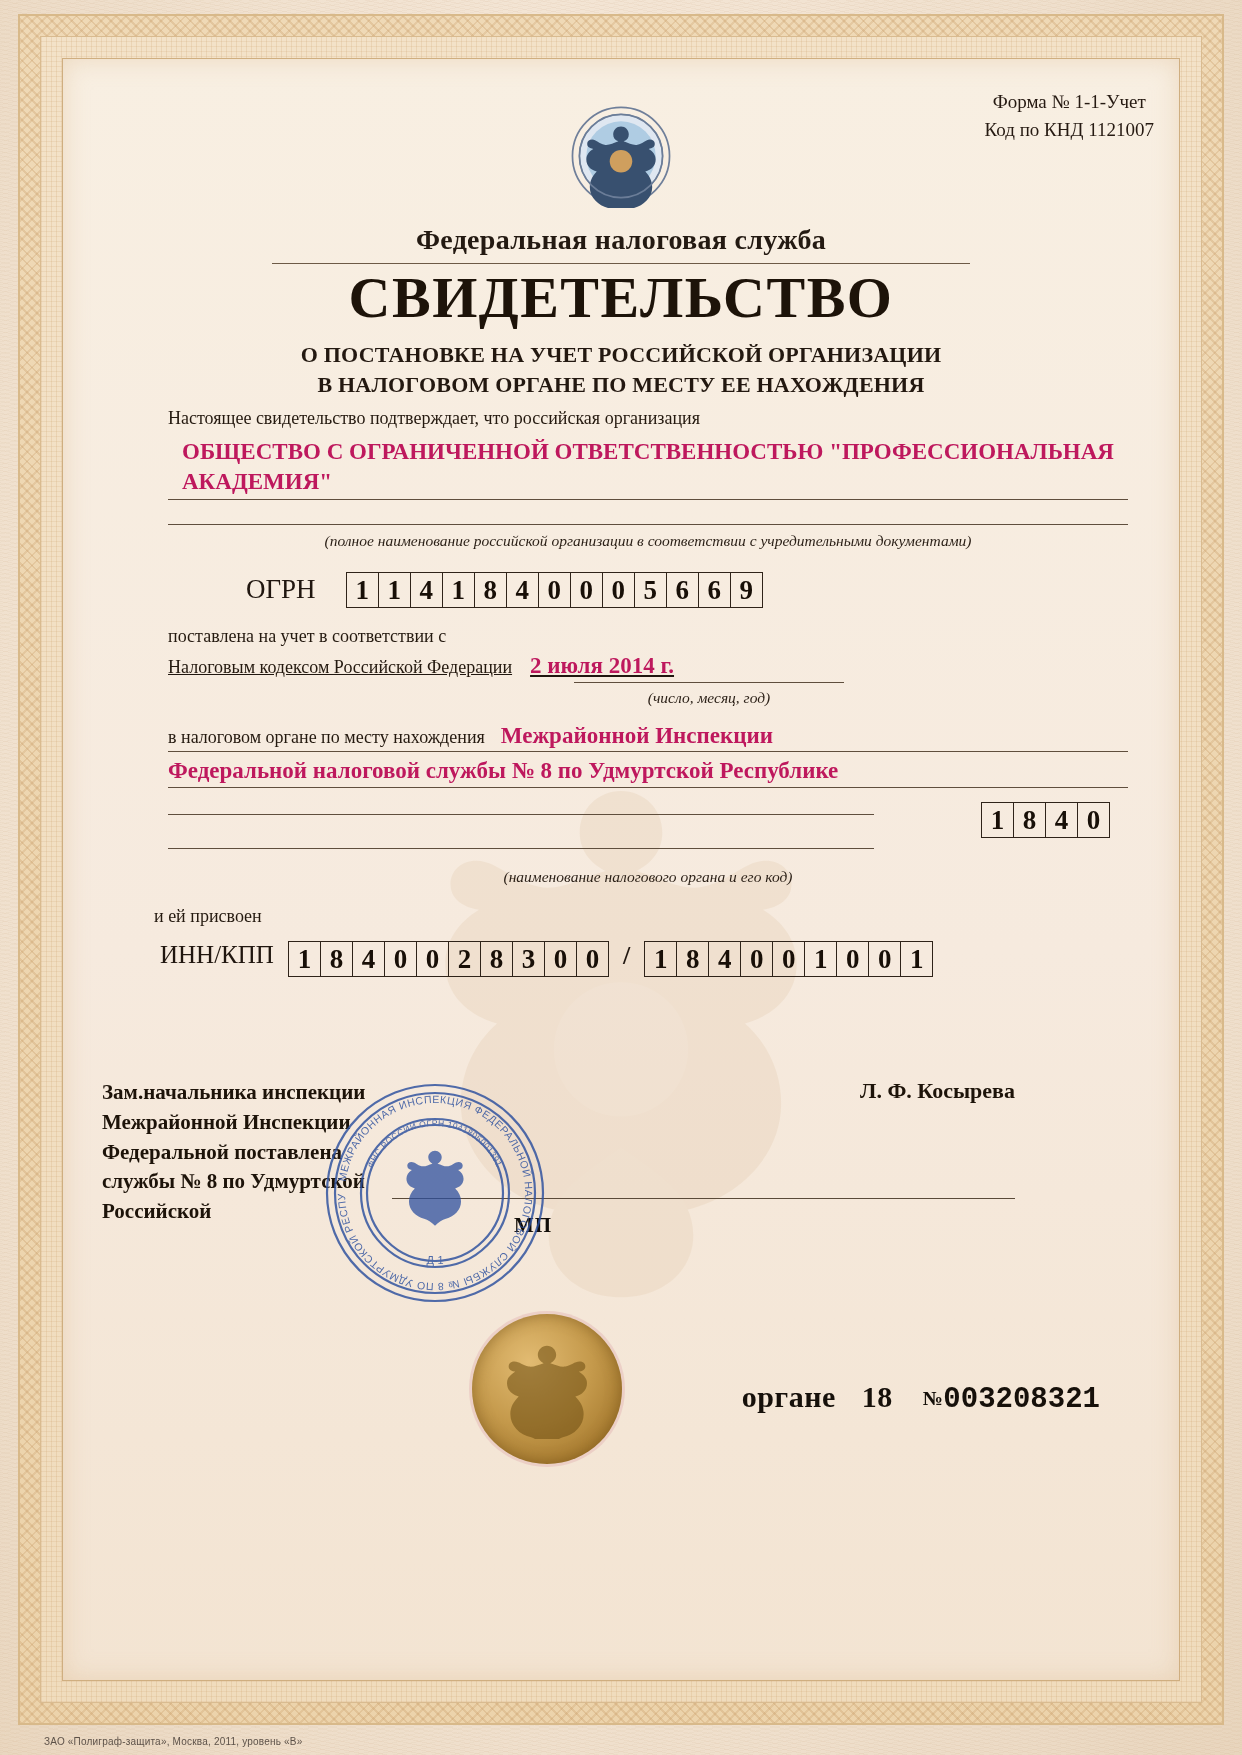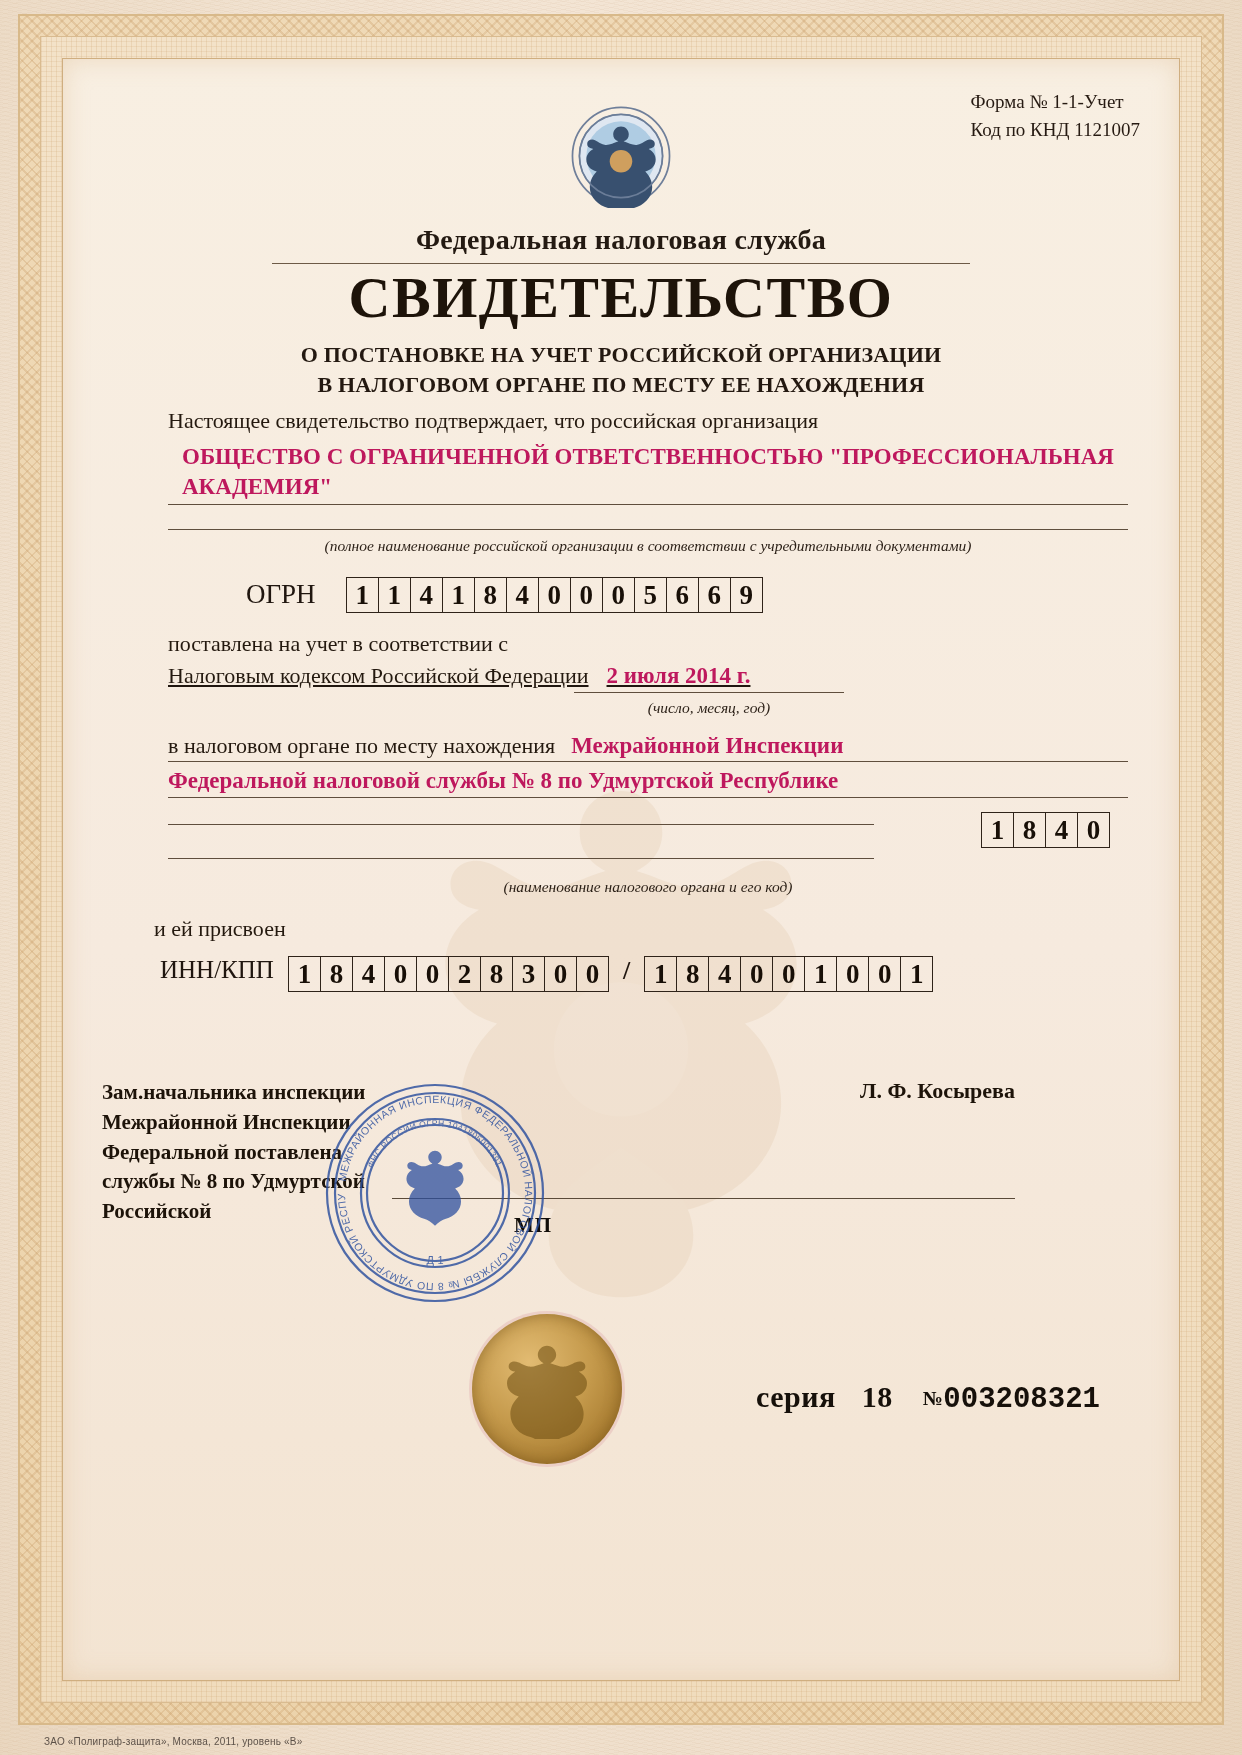--- a/index.html
+++ b/index.html
@@ -73,23 +73,23 @@
 
   .content {
     position: absolute;
     left: 62px; top: 58px; right: 62px; bottom: 74px;
     padding: 0;
   }
 
   
   .form-codes {
     position: absolute;
-    right: 40px;
+    right: 26px;
     top: 30px;
-    text-align: left;
+    text-align: center;
     font-size: 19px;
     line-height: 1.45;
     color: #261a12;
   }
 
   
   .emblem {
     position: absolute;
     left: 50%;
     top: 46px;
@@ -137,21 +137,21 @@
     color: #231810;
   }
 
   .body-area {
     position: absolute;
     top: 350px;
     left: 92px;
     right: 46px;
   }
   .lead {
-    font-size: 22px;
+    font-size: 18px;
     color: #24190f;
   }
   .strong {
     font-weight: bold;
     font-size: 23px;
     color: #be185d;
   }
   .ruleline {
     border-bottom: 1.2px solid #5f4e3d;
     height: 0;
@@ -448,20 +448,20 @@
 
     <div class="foil">
       <svg viewBox="0 0 100 120" xmlns="http://www.w3.org/2000/svg">
         <g fill="#6d4d11">
           <path d="M50 8c-6 0-11 5-11 11 0 5 3 8 7 10-7 2-12 5-18 4-7-1-11-6-17-6-4 0-7 2-7 6 0 4 4 6 8 6-6 4-10 8-10 14 0 8 6 14 14 16-6 6-10 13-10 21 0 14 11 25 25 28 6 2 11 6 19 12 8-6 13-10 19-12 14-3 25-14 25-28 0-8-4-15-10-21 8-2 14-8 14-16 0-6-4-10-10-14 4 0 8-2 8-6 0-4-3-6-7-6-6 0-10 5-17 6-6 1-11-2-18-4 4-2 7-5 7-10 0-6-5-11-11-11z"></path>
         </g>
       </svg>
     </div>
 
     <div class="serial">
-      <span>серия</span>
+      <span>органе</span>
       <span style="margin-left:18px;">18</span>
       <span class="no" style="margin-left:22px;">№</span><span class="num">003208321</span>
     </div>
   </div>
 
   <div class="footer-print">ЗАО «Полиграф-защита», Москва, 2011, уровень «В»</div>
 </div>
 
 </body></html>

